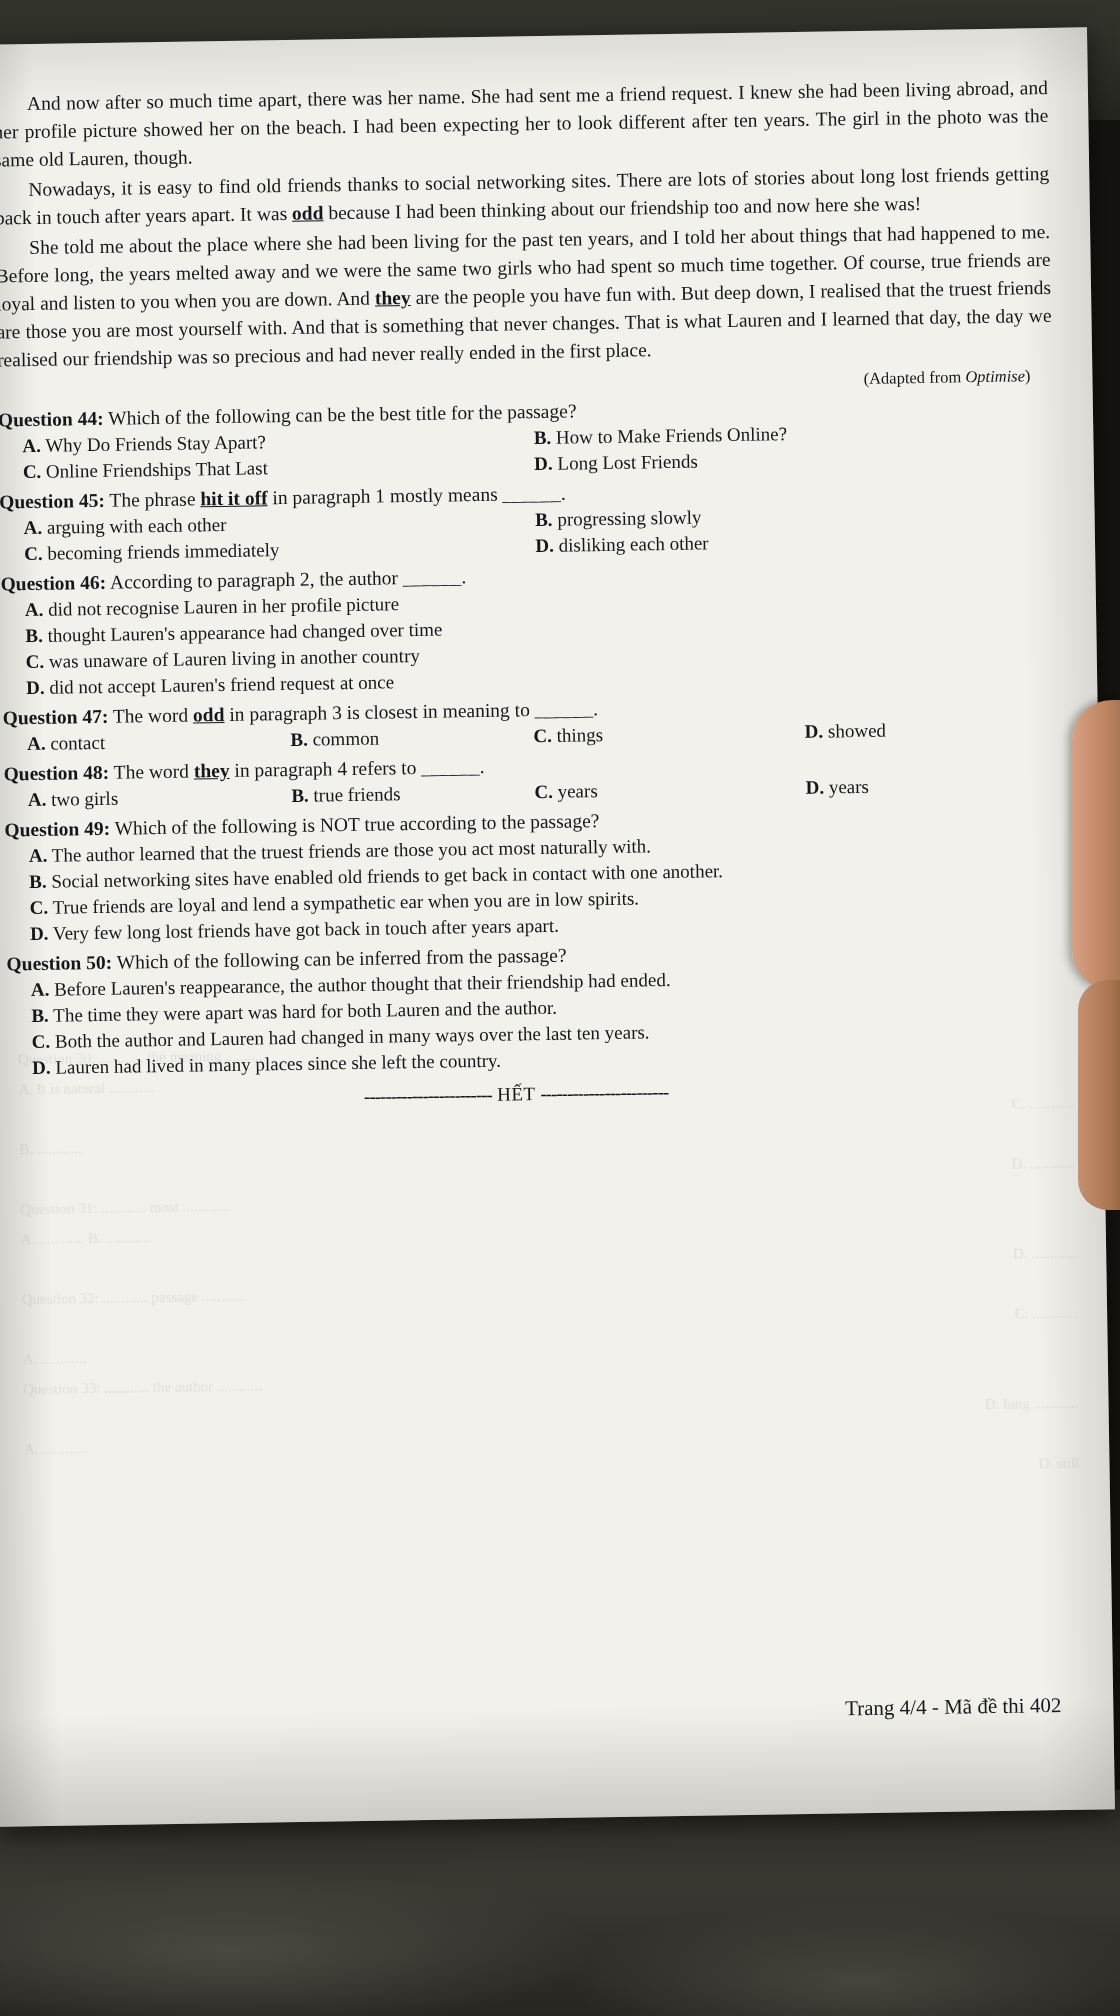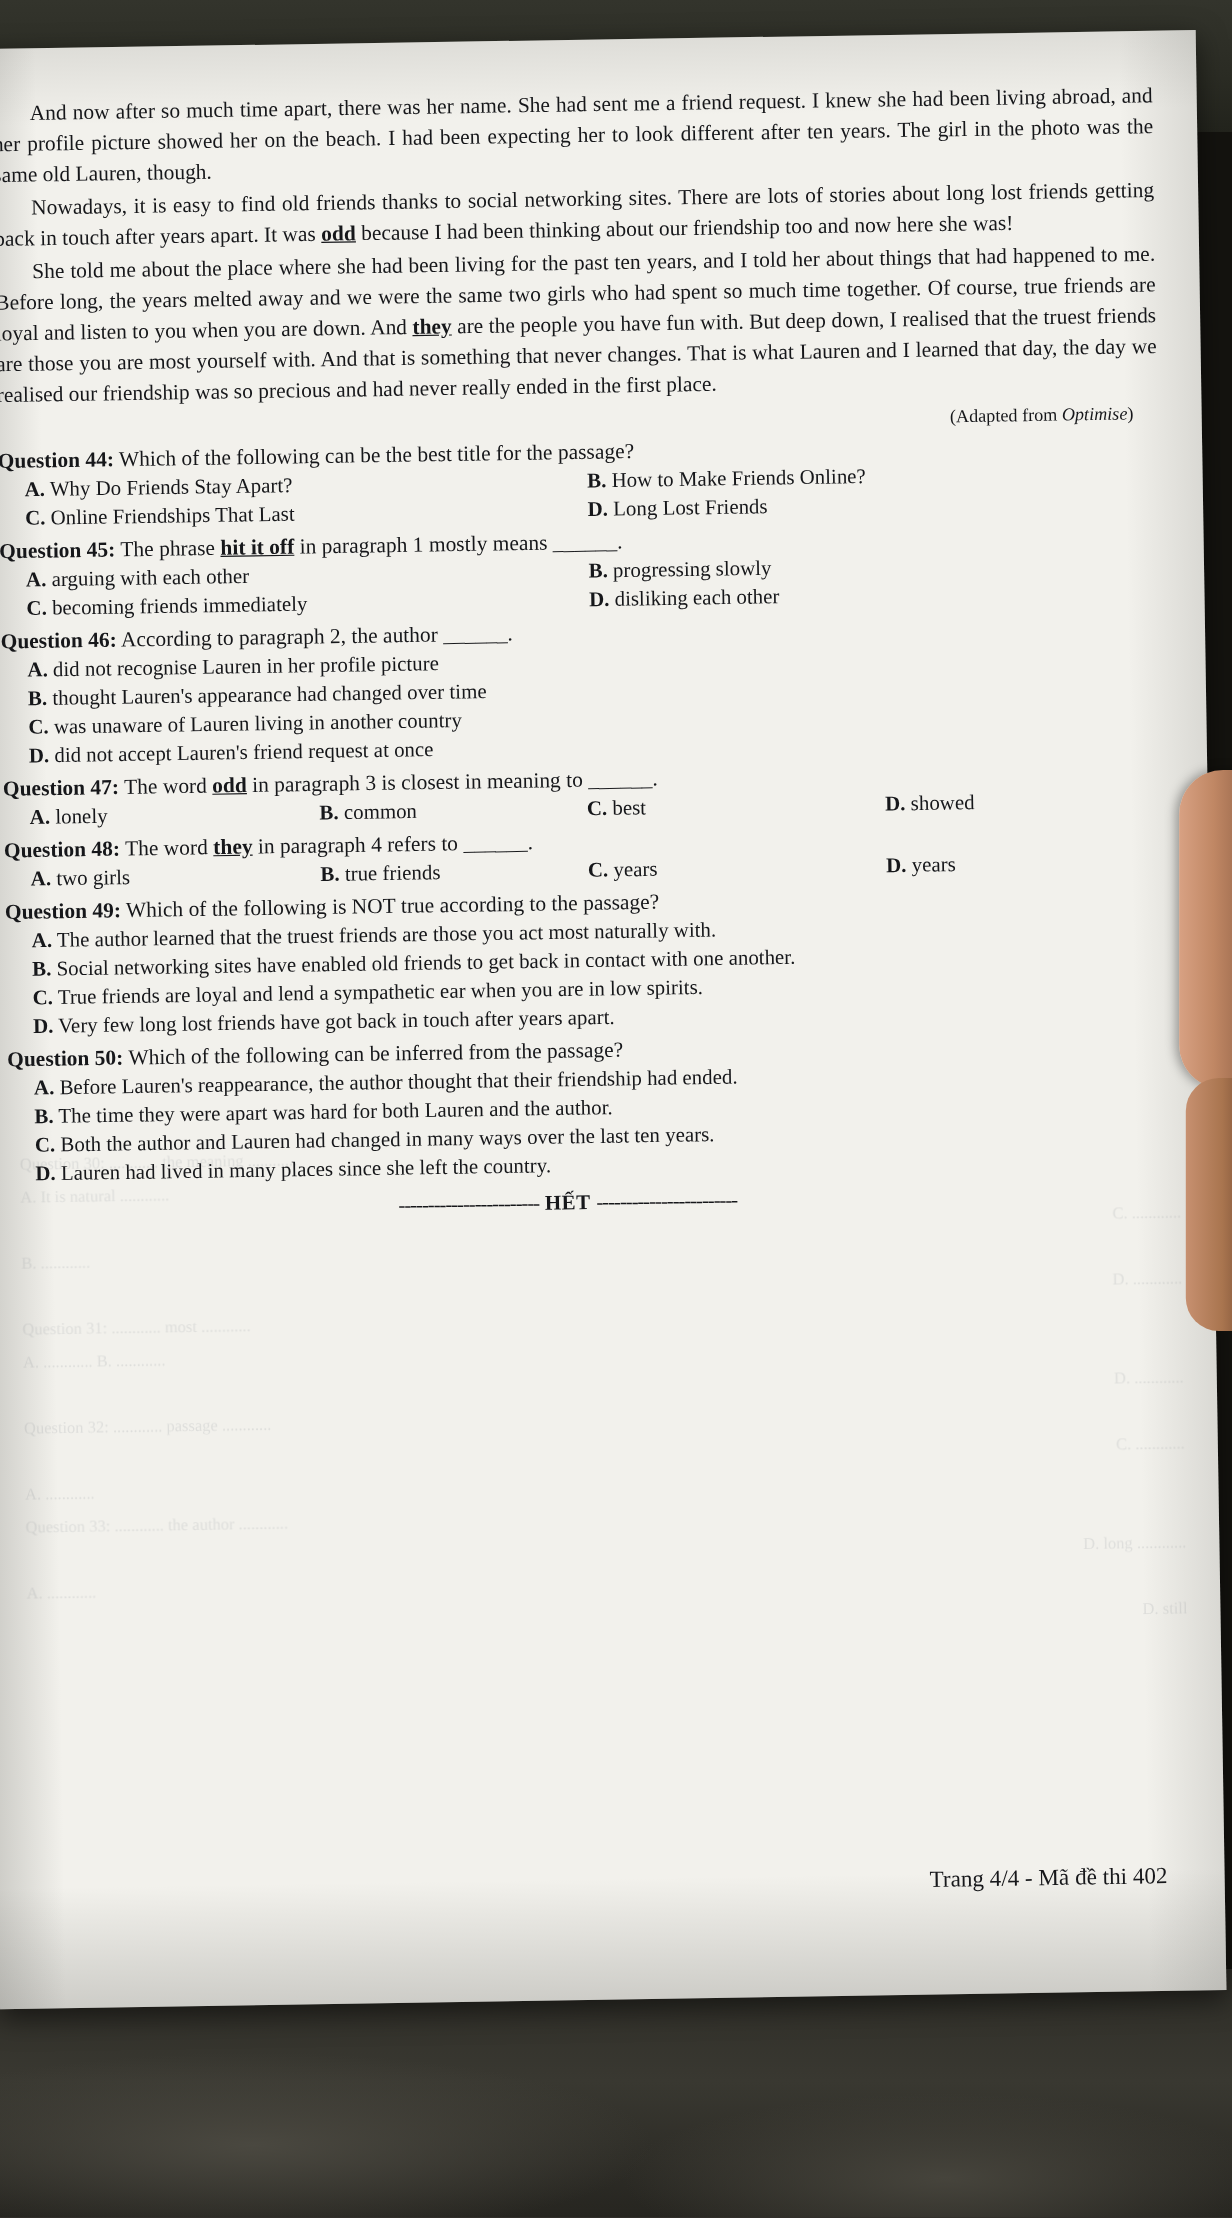--- a/index.html
+++ b/index.html
@@ -175,21 +175,21 @@
   .opt b { font-weight: bold; }
 
   .het {
     margin-top: 10px;
     text-align: center;
     font-size: 19px;
     letter-spacing: 0.5px;
     padding-right: 40px;
   }
   .het .dash { letter-spacing: -1px; }
-  .het .word { font-weight: bold; }
+  .het .word { font-weight: normal; }
 
   .footer {
     position: absolute;
     right: 52px;
     bottom: 92px;
     font-size: 21px;
     font-family: "Liberation Serif", serif;
     color: #17181b;
   }
 </style>
@@ -274,23 +274,23 @@
           <div class="opt"><b>D.</b> <span>did not accept Lauren's friend request at once</span></div>
         </div>
       </div>
 
       <div class="q-block">
         <p class="q-head">
           <span class="qnum">Question 47:</span>
           <span>The word </span><u style="font-weight:bold">odd</u><span> in paragraph 3 is closest in meaning to ______.</span>
         </p>
         <div class="opts-4col">
-          <div class="opt o1"><b>A.</b> <span>lonely</span></div>
+          <div class="opt o1"><b>A.</b> <span>contact</span></div>
           <div class="opt o2"><b>B.</b> <span>common</span></div>
-          <div class="opt o3"><b>C.</b> <span>best</span></div>
+          <div class="opt o3"><b>C.</b> <span>things</span></div>
           <div class="opt o4"><b>D.</b> <span>showed</span></div>
         </div>
       </div>
 
       <div class="q-block">
         <p class="q-head">
           <span class="qnum">Question 48:</span>
           <span>The word </span><u style="font-weight:bold">they</u><span> in paragraph 4 refers to ______.</span>
         </p>
         <div class="opts-4col">

